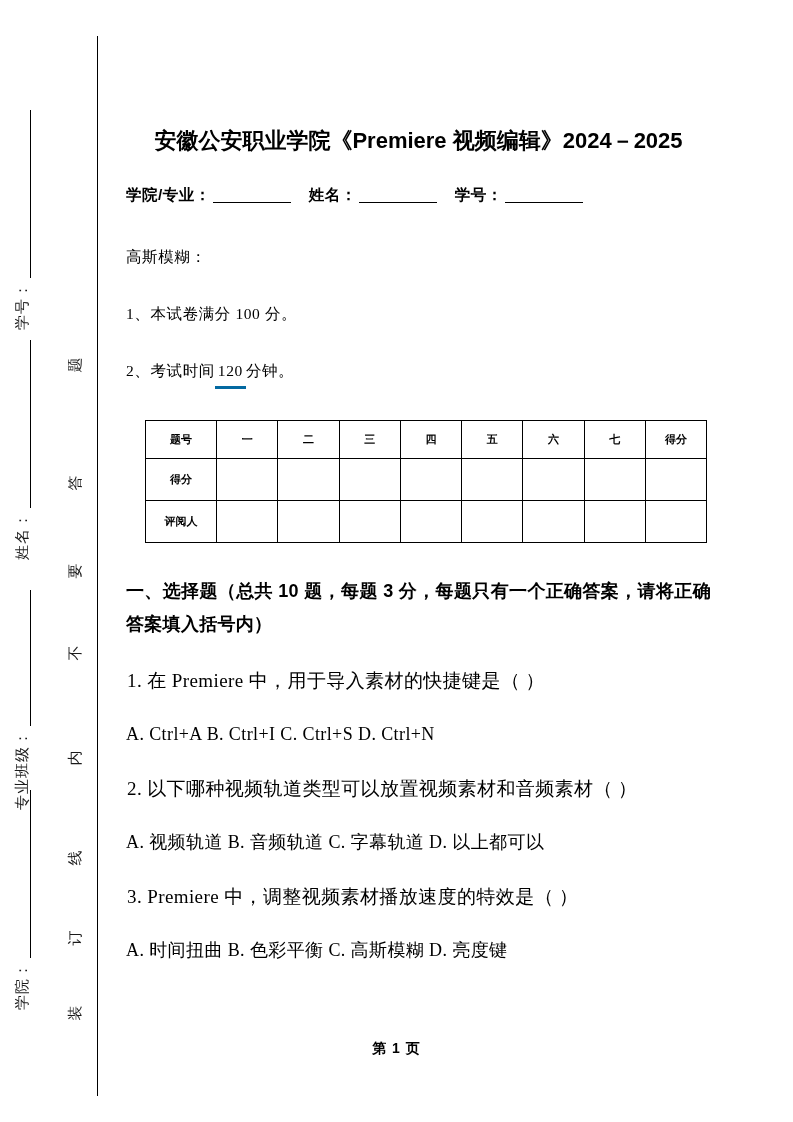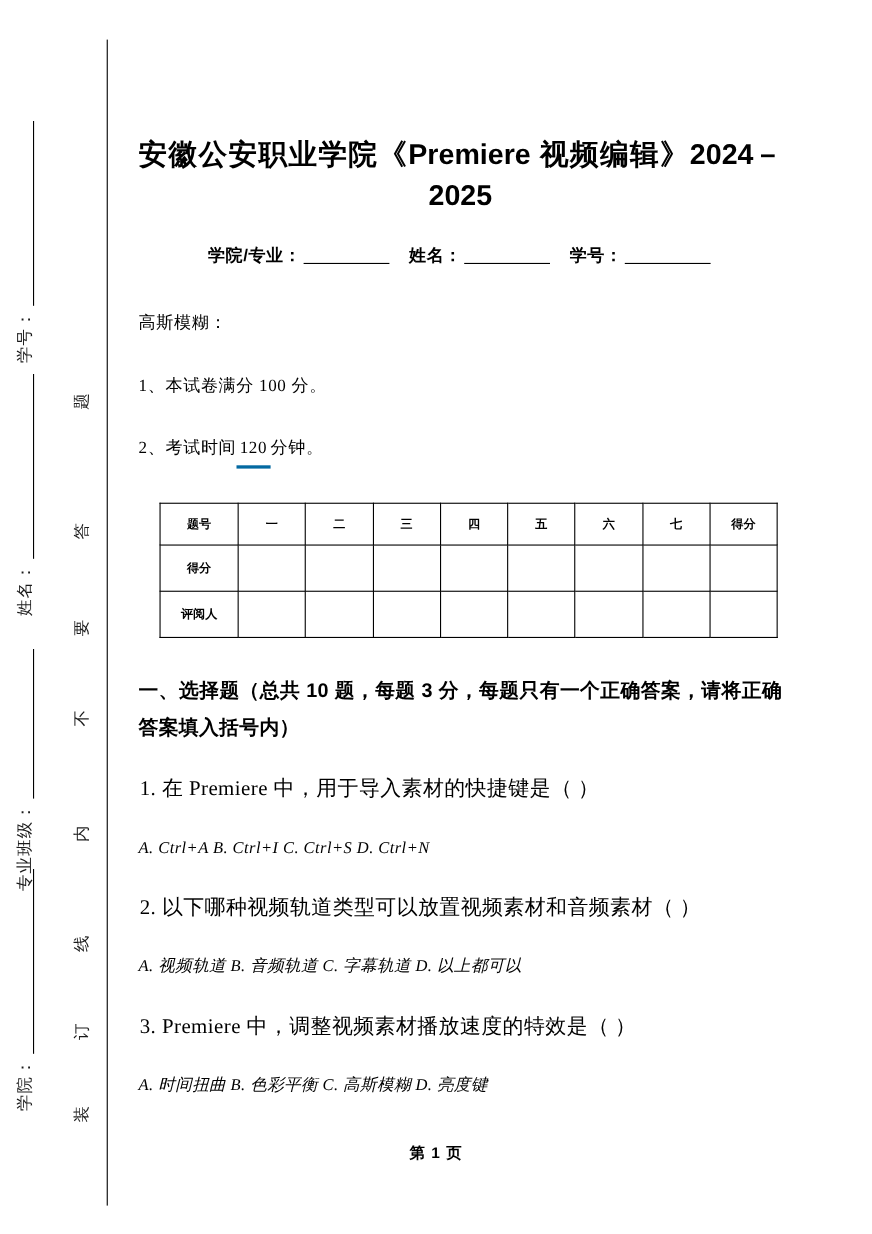--- a/index.html
+++ b/index.html
@@ -80,32 +80,32 @@
     left: 126px;
     top: 0;
     width: 585px;
   }
 
   #doc-title {
     margin: 0;
     padding-top: 122px;
     font-family: "Liberation Sans", "DejaVu Sans", sans-serif;
     font-weight: bold;
-    font-size: 26px;
+    font-size: 22px;
     line-height: 37px;
     text-align: justify;
     text-align-last: center;
     letter-spacing: 0px;
   }
   #doc-title .title-line2 { display: block; }
 
   #id-line {
     margin: 0;
     padding-top: 26px;
-    text-align: center;
+    text-align: left;
     font-family: "Liberation Sans", "DejaVu Sans", sans-serif;
     font-weight: bold;
     font-size: 15.5px;
     letter-spacing: 0.5px;
     white-space: nowrap;
   }
   #id-line .blank {
     display: inline-block;
     width: 78px;
     border-bottom: 1px solid #000;
@@ -169,24 +169,23 @@
     padding-top: 24px;
     font-family: "Liberation Serif", "DejaVu Serif", serif;
     font-size: 19px;
     line-height: 29px;
     letter-spacing: 0.4px;
   }
   .q-opts {
     margin: 0;
     padding-top: 24px;
     font-family: "Liberation Serif", "DejaVu Serif", serif;
-    font-size: 15px;
+    font-size: 18px;
     line-height: 29px;
     letter-spacing: 0.4px;
-    font-style: italic;
   }
 
   
   #page-footer {
     position: absolute;
     left: 0;
     top: 1040px;
     width: 793px;
     text-align: center;
     font-family: "Liberation Sans", "DejaVu Sans", sans-serif;

